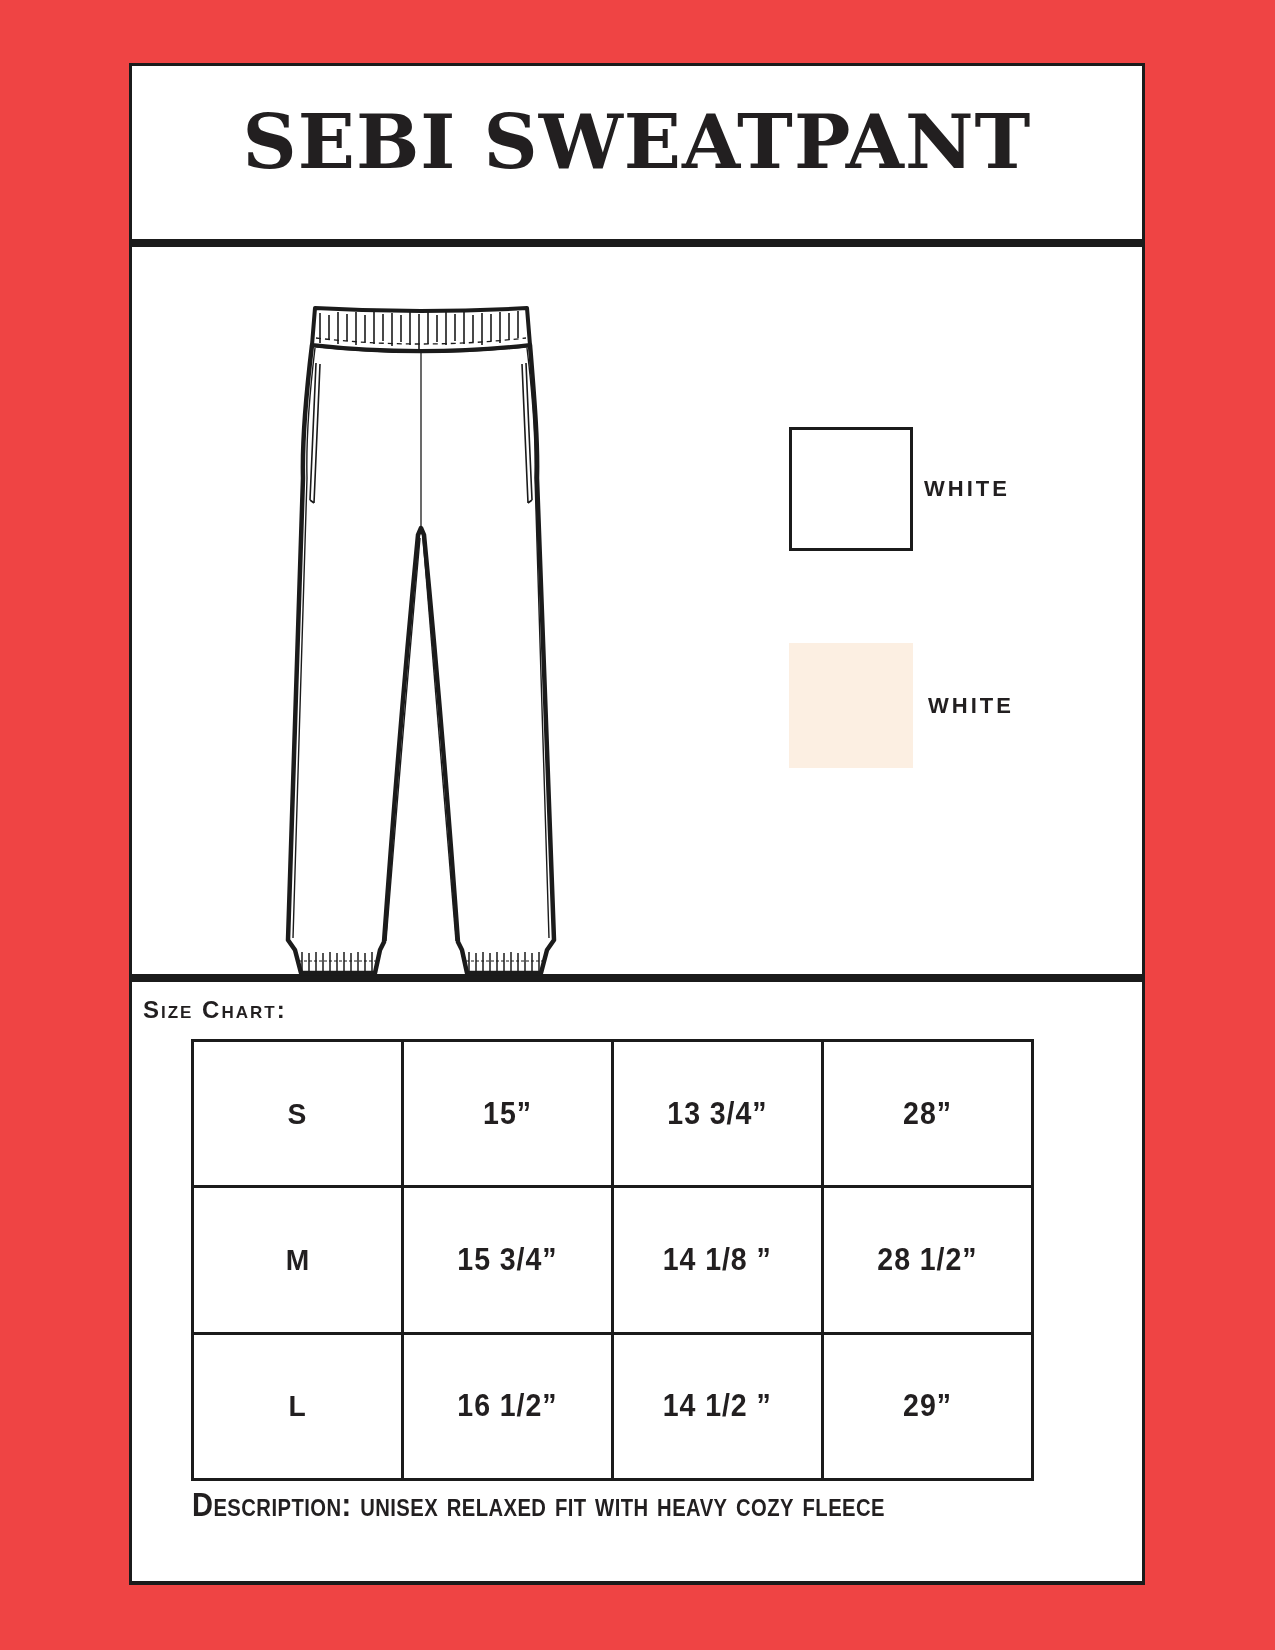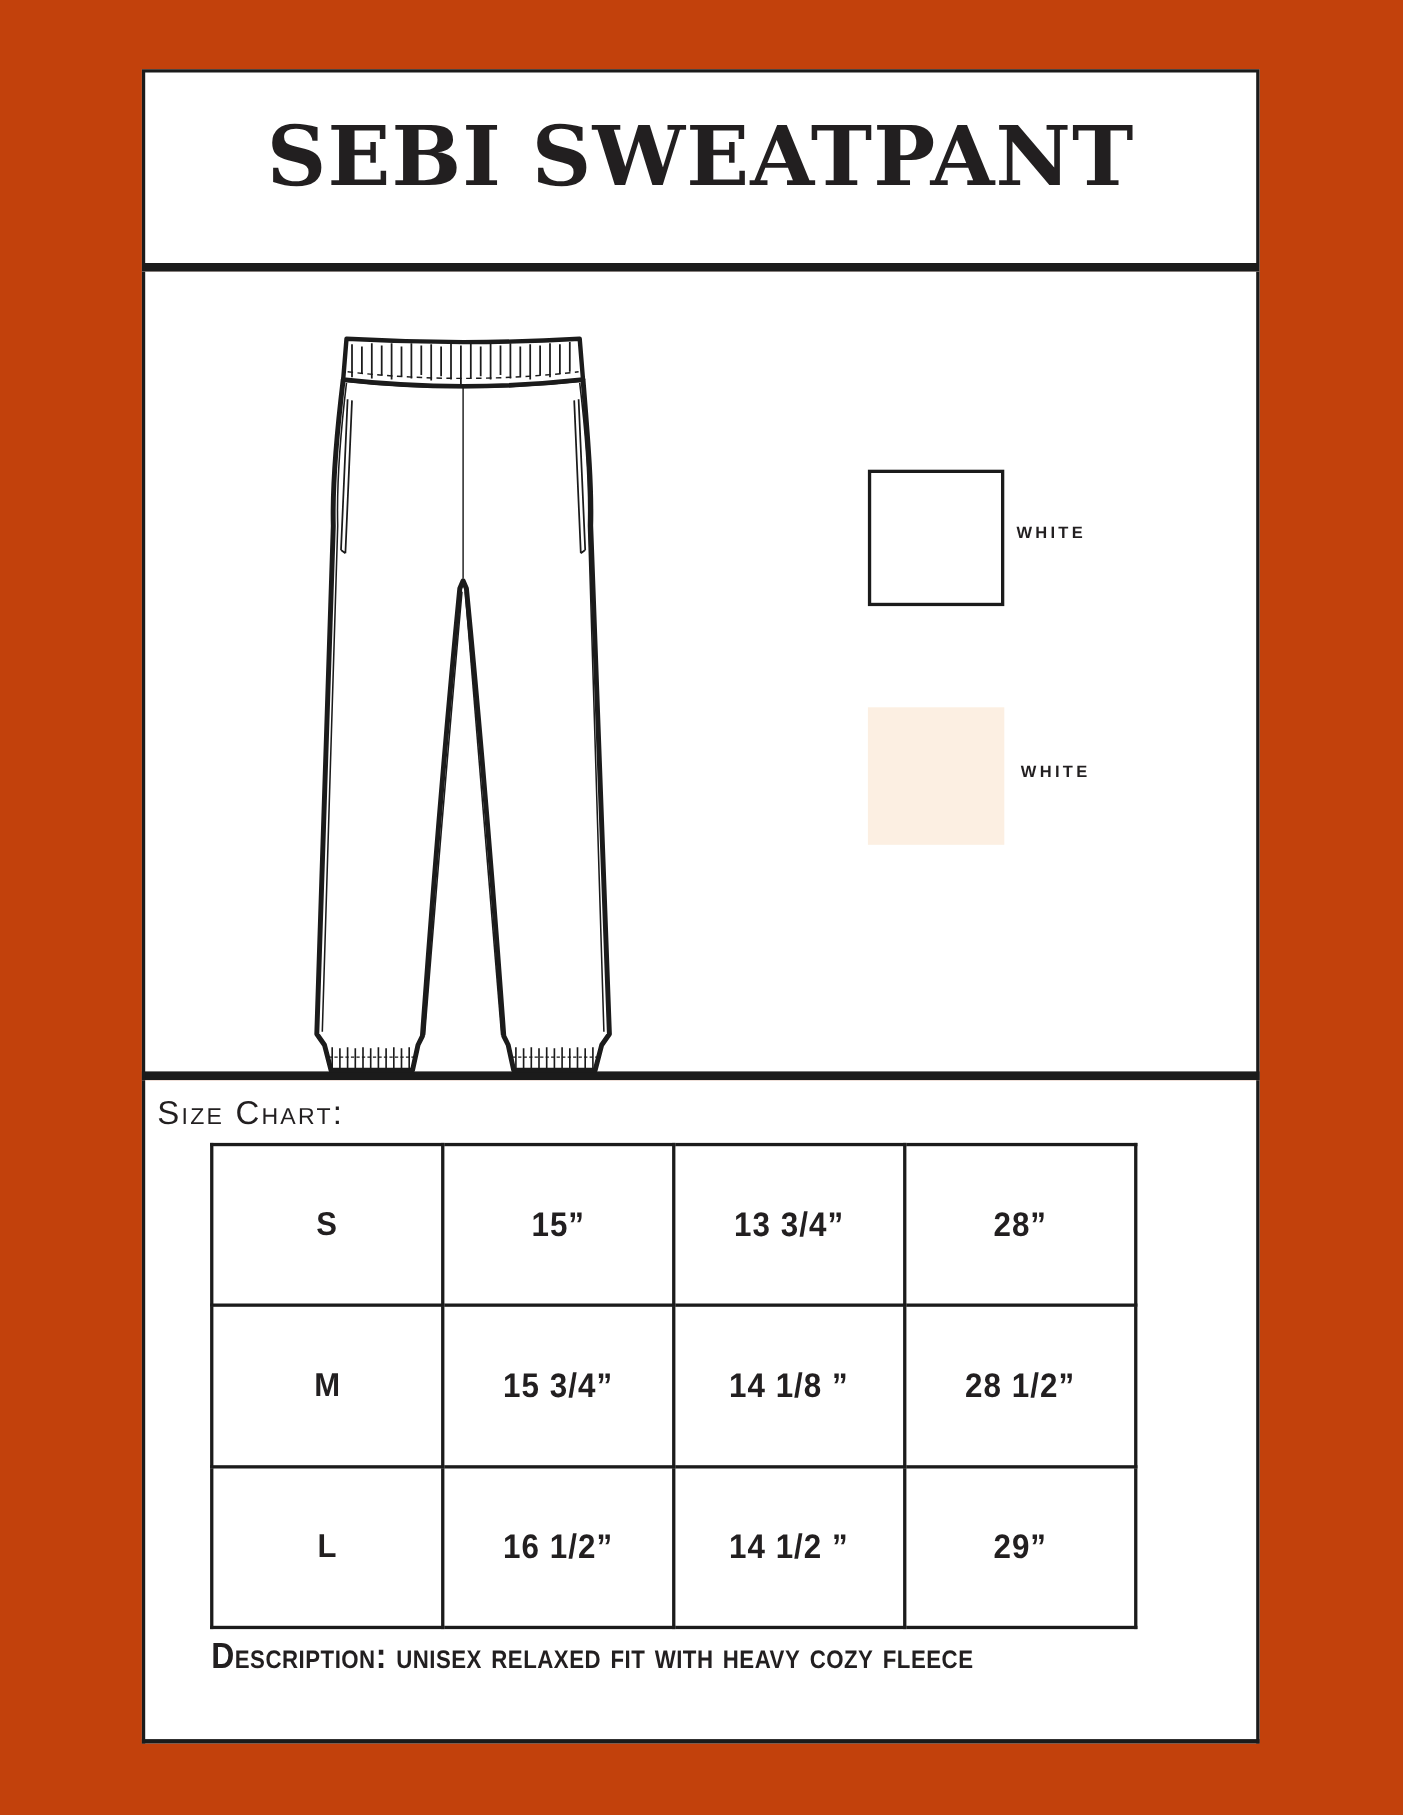--- a/index.html
+++ b/index.html
@@ -1,45 +1,45 @@
 <!DOCTYPE html>
 <html><head>
 <meta charset="utf-8">
 <style>
   html,body { margin:0; padding:0; background:#ffffff; }
   .page {
-    position:relative; width:1275px; height:1650px; background:#c2410c;
+    position:relative; width:1275px; height:1650px; background:#ef4444;
     font-family:"Liberation Sans", sans-serif; color:#1b1b1b; overflow:hidden;
   }
   .box { position:absolute; box-sizing:border-box; border:3px solid #1b1b1b; background:#fff; }
   .title-box { left:129px; top:63px; width:1016px; height:184px; border-bottom:8px solid #1b1b1b;
     display:flex; align-items:center; justify-content:center; }
   .title-box h1 {
     margin:0; margin-top:-22px;
     font-family:"DejaVu Serif", serif; font-weight:bold;
     font-size:75px; letter-spacing:1px; color:#221f20; white-space:nowrap;
   }
   .main-box { left:129px; top:247px; width:1016px; height:735px; border-top:none; border-bottom:8px solid #1b1b1b; }
   .chart-box { left:129px; top:982px; width:1016px; height:603px; border-top:none; border-bottom:4px solid #1b1b1b; }
 
   .pant-svg { position:absolute; left:148px; top:53px; width:280px; height:685px; }
 
   .swatch { position:absolute; width:118px; height:118px; }
   .swatch-white { left:657px; top:180px; background:#ffffff; border:3px solid #1b1b1b; }
   .swatch-cream { left:657px; top:396px; width:124px; height:125px; background:#fcefe2; border:none; }
   .swatch-label {
-    position:absolute; font-weight:bold; font-size:15px; letter-spacing:3px;
+    position:absolute; font-weight:bold; font-size:22px; letter-spacing:3px;
     color:#221f20; white-space:nowrap;
   }
   .label-white { left:792px; top:229px; }
   .label-cream { left:796px; top:446px; }
 
   .chart-heading {
     position:absolute; left:11px; top:14px;
-    font-weight:normal; font-size:30px; letter-spacing:2px;
+    font-weight:bold; font-size:24px; letter-spacing:2px;
     font-variant:small-caps; color:#221f20; white-space:nowrap;
   }
   table.size-table {
     position:absolute; left:59px; top:57px; width:843px; height:442px;
     border-collapse:collapse; table-layout:fixed;
   }
   table.size-table td, table.size-table th {
     border:3px solid #1b1b1b; text-align:center; vertical-align:middle; padding:0;
     font-weight:bold; color:#221f20;
   }

